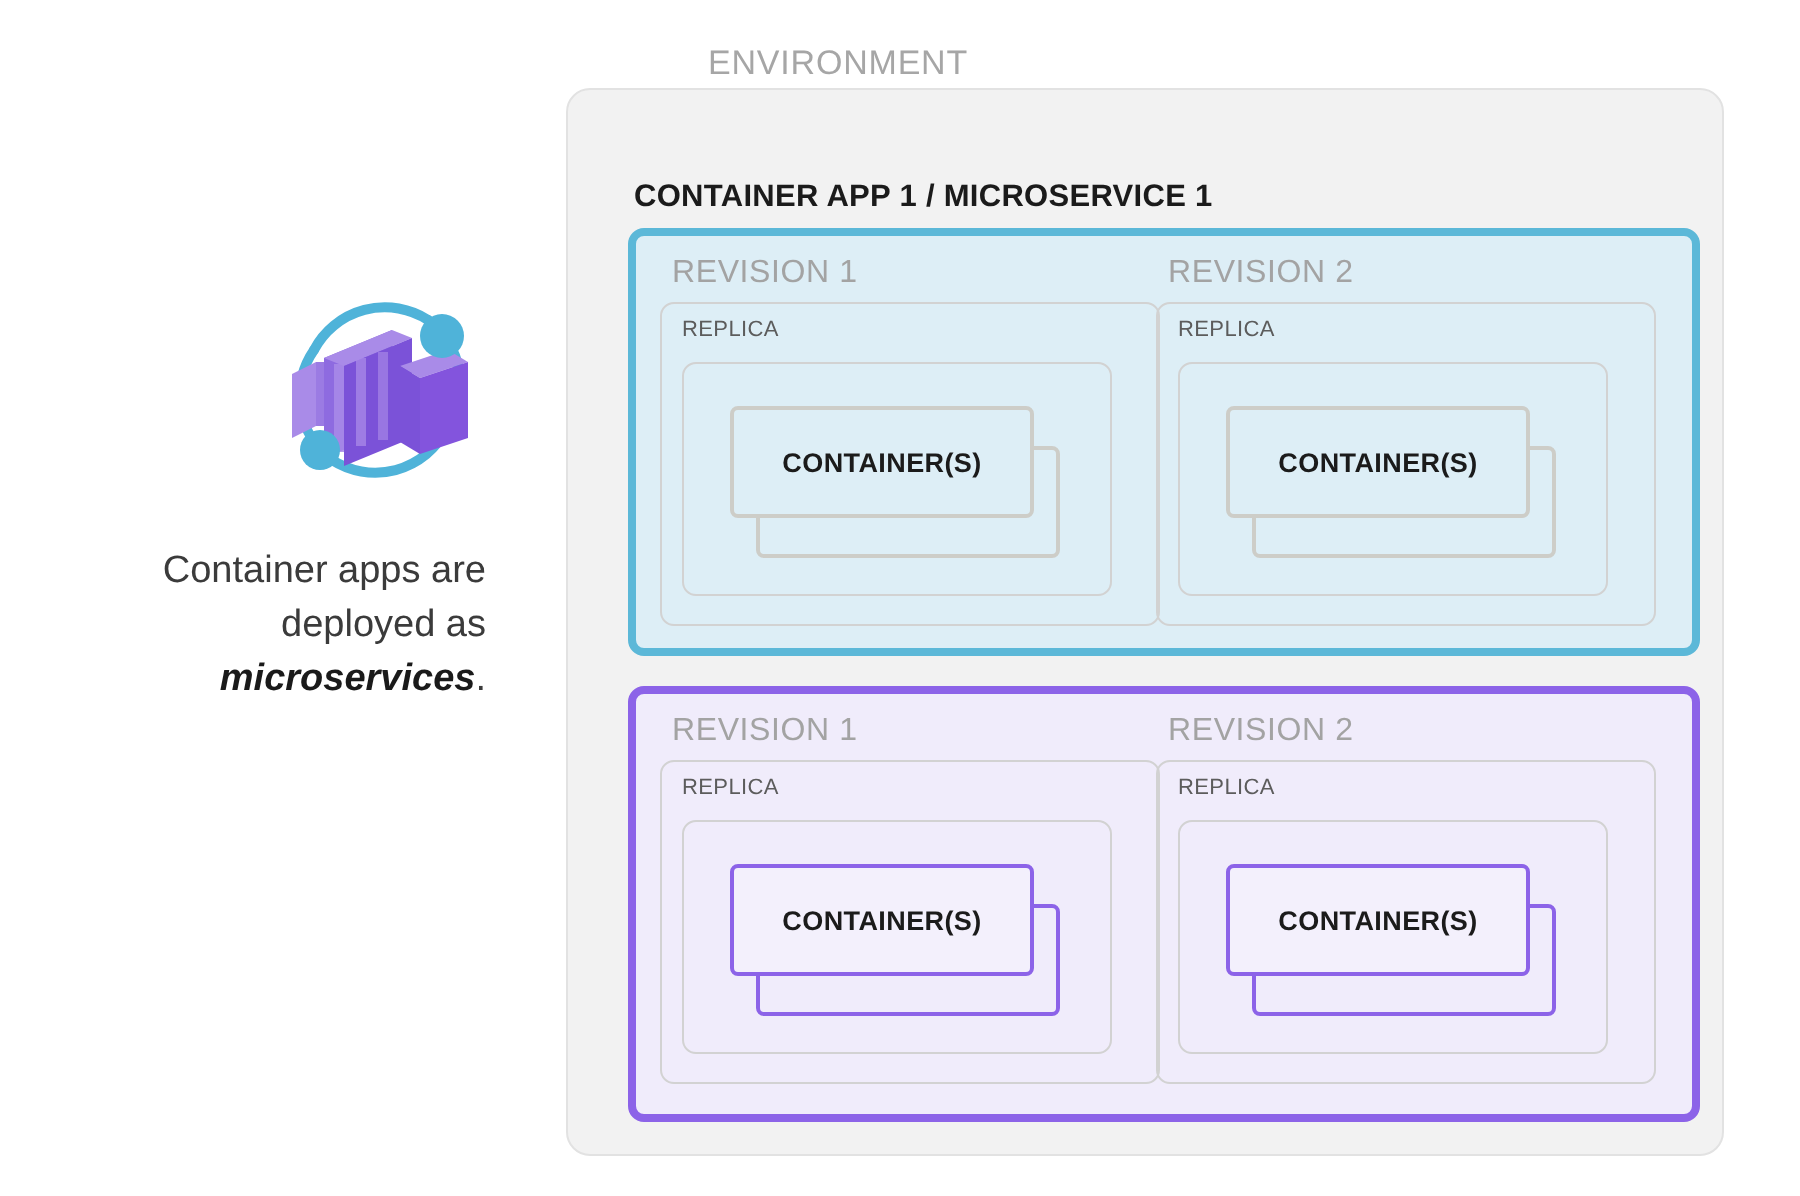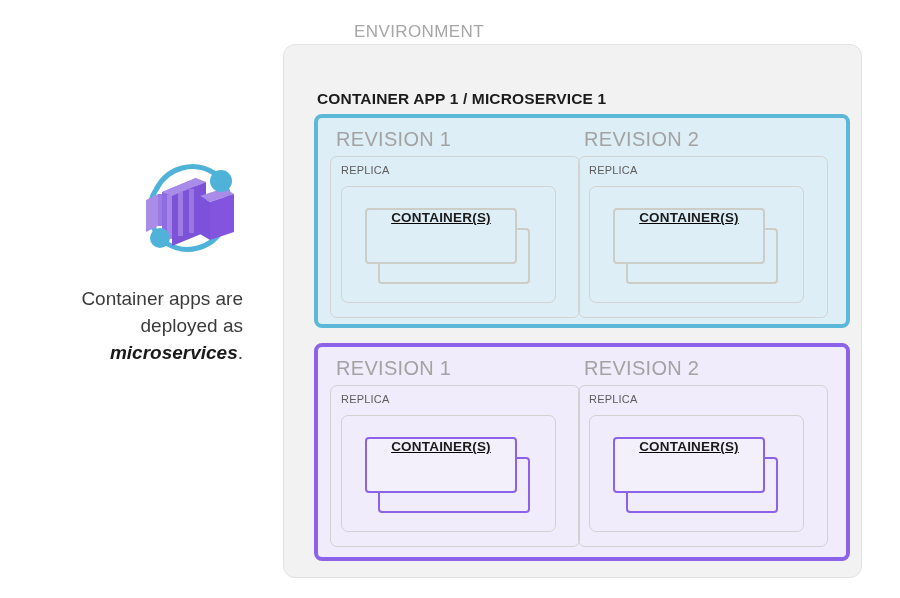--- a/index.html
+++ b/index.html
@@ -6,21 +6,21 @@
   body{
     width:900px;height:598px;
     background:#ffffff;
     font-family:"Liberation Sans", sans-serif;
     overflow:hidden;
     position:relative;
   }
 
   
   #left-panel{
-    position:absolute;left:0;top:13px;width:283px;height:534px;
+    position:absolute;left:0;top:0;width:283px;height:534px;
   }
   #brand-icon{
     position:absolute;left:138px;top:143px;width:104px;height:104px;
   }
   #caption{
     position:absolute;left:23px;top:272px;width:220px;
     text-align:right;
     font-size:19px;line-height:27px;color:#3b3b3b;
     font-weight:400;
   }
@@ -51,21 +51,21 @@
     position:relative;
   }
   #app-box-1{height:214px;background:#ddeef6;border:4px solid #5cb8d8;}
   #app-box-2{height:218px;background:#f0ecfb;border:4px solid #8c63e8;}
 
   
   .revision{position:absolute;top:10px;width:250px;height:188px;}
   .rev-left{left:12px;}
   .rev-right{left:260px;}
   .rev-label{
-    font-size:20px;color:#a3a3a3;letter-spacing:.3px;font-weight:400;
+    font-size:16px;color:#a3a3a3;letter-spacing:.3px;font-weight:400;
     margin:0 0 5px 6px;
   }
   .replica-box{
     position:relative;box-sizing:border-box;
     width:250px;height:162px;
     border:1px solid #d2d2d2;border-radius:7px;background:transparent;
   }
   .replica-label{
     font-size:11px;color:#5c5c5c;font-weight:400;letter-spacing:.2px;
     margin:7px 0 0 10px;
@@ -77,21 +77,21 @@
     border:1px solid #d2d2d2;border-radius:7px;background:transparent;
   }
 
   
   .card-stack{position:absolute;left:23px;top:21px;width:165px;height:76px;}
   .card{
     position:absolute;box-sizing:border-box;border-radius:4px;
     width:152px;height:56px;
   }
   .card-back{left:13px;top:20px;background:transparent;}
-  .card-front{left:0;top:0;display:flex;justify-content:center;text-decoration:underline;}
+  .card-front{left:0;top:0;display:flex;align-items:center;justify-content:center;}
   .card-label{
     font-size:13.5px;font-weight:700;color:#1b1b1b;letter-spacing:.2px;
     white-space:nowrap;
   }
 
   
   .blue .card{border:2px solid #cdcdc8;background:transparent;}
   .blue .card-front{background:#ddeef6;}
   
   .purple .card{border:2px solid #8c63e8;background:transparent;}

